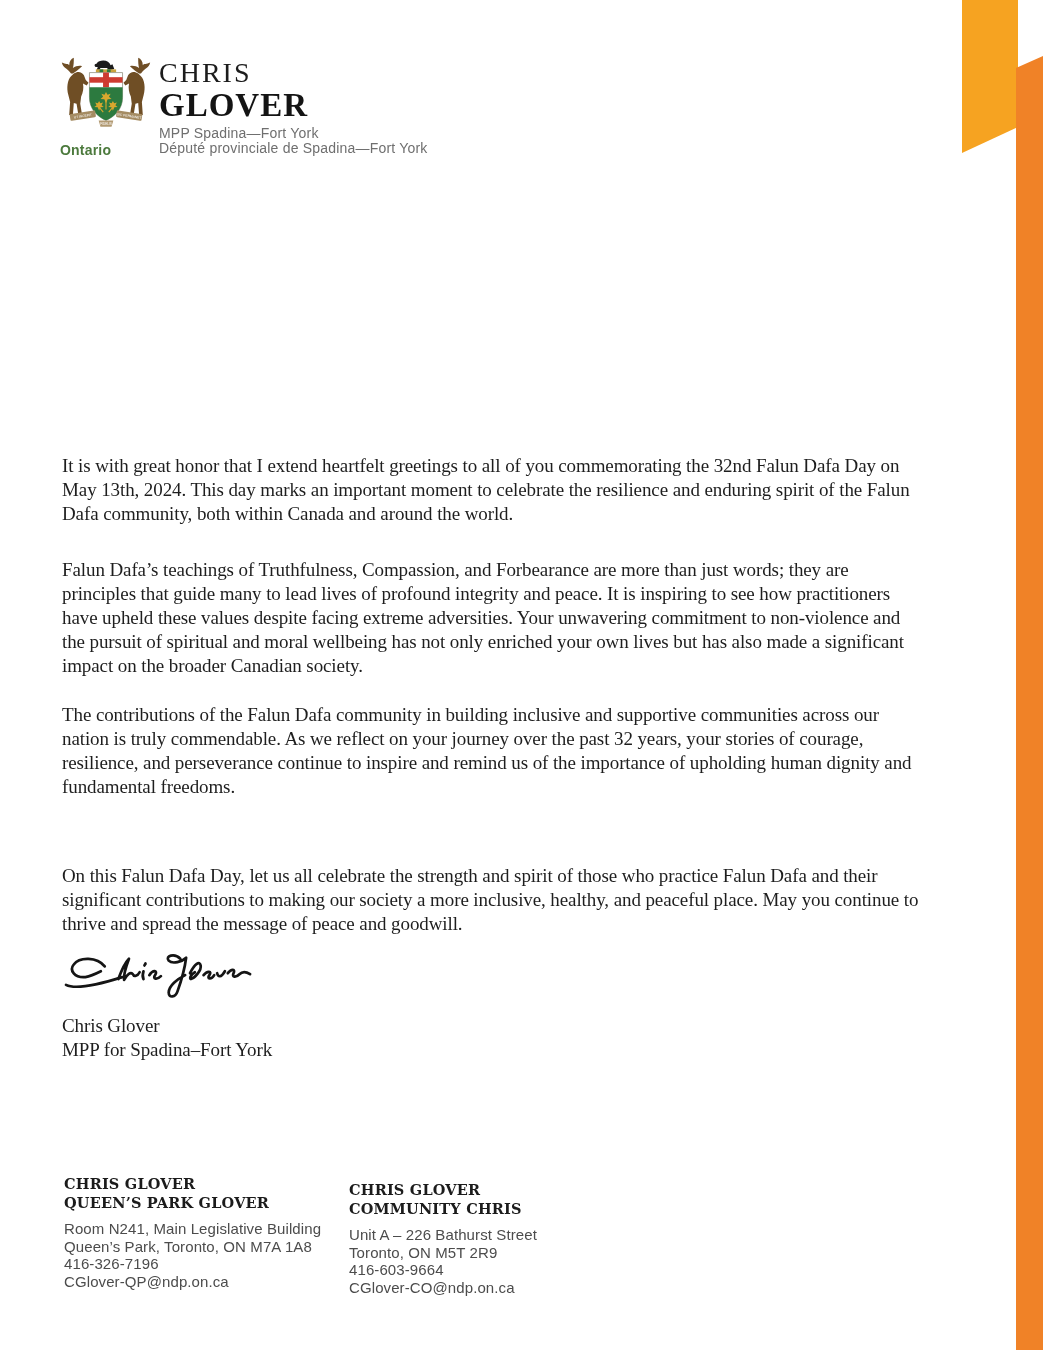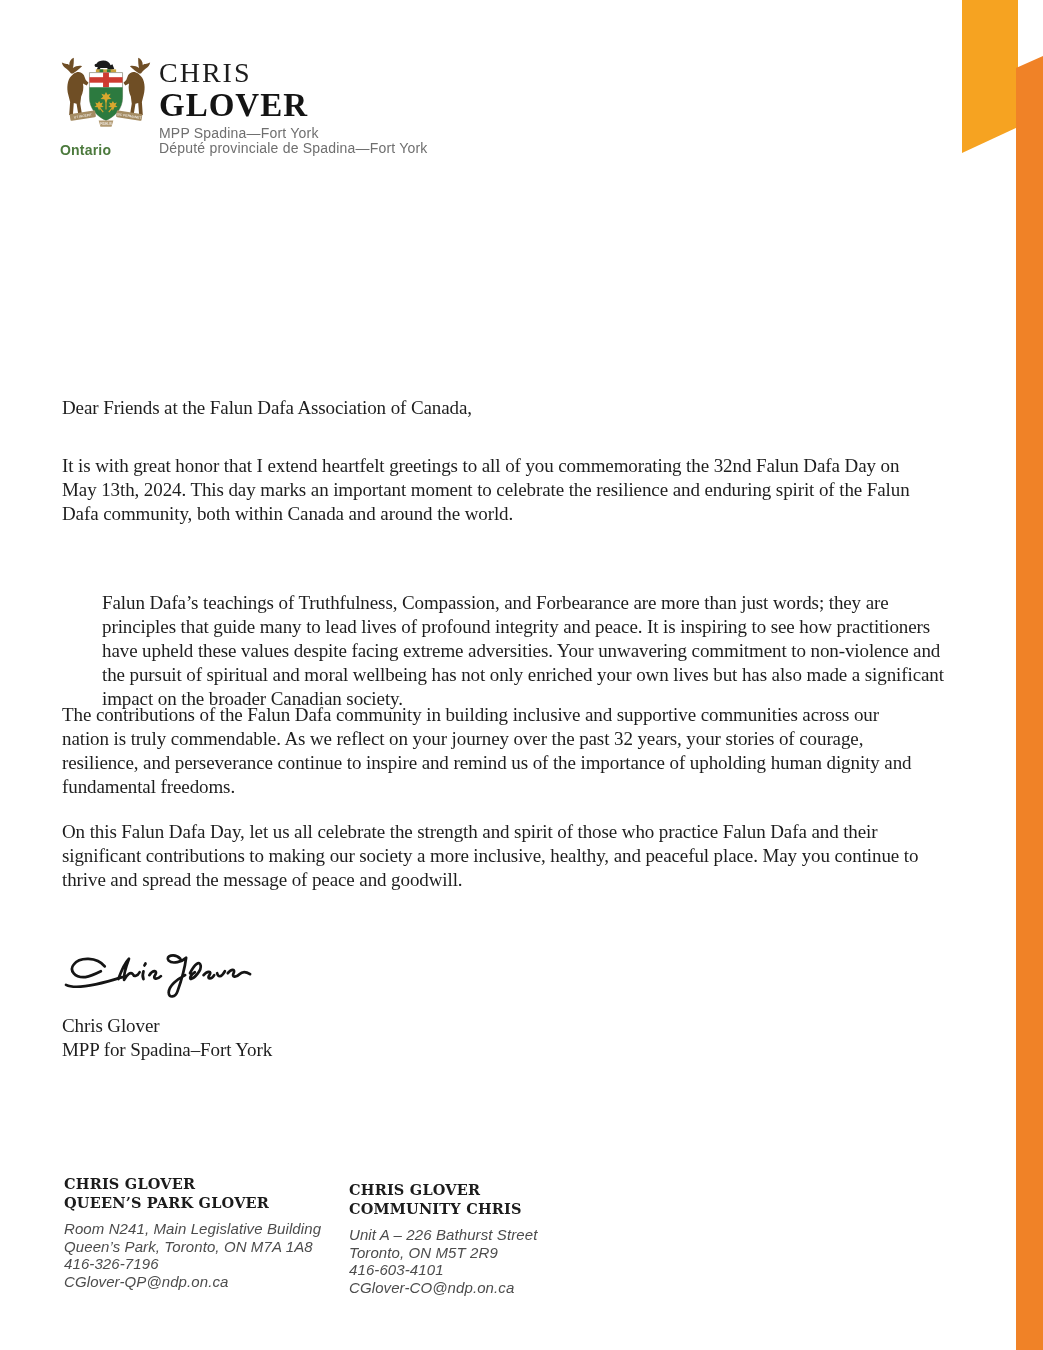--- a/index.html
+++ b/index.html
@@ -35,41 +35,41 @@
     font-family:"Liberation Sans", sans-serif; font-size:14px;
     color:#6f6f6f; line-height:15px; letter-spacing:.2px;
   }
   .sub-line.first { margin-top:4px; }
 
   
   .ltr { position:absolute; left:62px; width:862px; font-size:19px; line-height:24px; letter-spacing:-0.1px; margin:0; }
   .date-line   { top:277px; }
   .salutation  { top:396px; }
   .para-1 { top:454px;font-family:Liberation Serif, serif; }
-  .para-2 { top:591px;margin-left:40px; }
+  .para-2 { top:558px; }
   .para-3 { top:703px; }
-  .para-4 { top:820px; }
+  .para-4 { top:864px; }
   .closing { top:930px; left:66px; }
   .signature-svg { position:absolute; left:60px; top:949px; z-index:3; }
   .signer-name  { top:1014px; }
   .signer-title { top:1038px; }
 
   
   .office { position:absolute; }
   .office-1 { left:64px;  top:1174px; }
   .office-2 { left:349px; top:1180px; }
   .office-name {
     font-family:"DejaVu Serif", serif; font-weight:700; font-size:14.5px;
     line-height:19px; color:#1b1b1b; letter-spacing:.2px;
   }
   .office-lines {
     margin-top:8px; font-family:"Liberation Sans", sans-serif;
     font-size:15px; line-height:17.5px; color:#4c4c4c; letter-spacing:.1px;
   }
-  .office-lines div { white-space:nowrap;font-style:italic; }
+  .office-lines div { white-space:nowrap; }
 </style>
 </head>
 <body>
 
 <div class="page">
 
   <div class="orange-light"></div>
   <div class="orange-dark"></div>
 
   <div class="header">
@@ -114,21 +114,20 @@
       <div class="ontario-label">Ontario</div>
     </div>
     <div class="name-block">
       <div class="name-line1">CHRIS</div>
       <div class="name-line2">GLOVER</div>
       <div class="sub-line first">MPP Spadina—Fort York</div>
       <div class="sub-line">Député provinciale de Spadina—Fort York</div>
     </div>
   </div>
 
-  <p class="ltr salutation">Dear Friends at the Falun Dafa Association of Canada,</p>
   <p class="ltr para-1">It is with great honor that I extend heartfelt greetings to all of you commemorating the 32nd Falun Dafa Day on May 13th, 2024. This day marks an important moment to celebrate the resilience and enduring spirit of the Falun Dafa community, both within Canada and around the world.</p>
   <p class="ltr para-2">Falun Dafa’s teachings of Truthfulness, Compassion, and Forbearance are more than just words; they are principles that guide many to lead lives of profound integrity and peace. It is inspiring to see how practitioners have upheld these values despite facing extreme adversities. Your unwavering commitment to non-violence and the pursuit of spiritual and moral wellbeing has not only enriched your own lives but has also made a significant impact on the broader Canadian society.</p>
   <p class="ltr para-3">The contributions of the Falun Dafa community in building inclusive and supportive communities across our nation is truly commendable. As we reflect on your journey over the past 32 years, your stories of courage, resilience, and perseverance continue to inspire and remind us of the importance of upholding human dignity and fundamental freedoms.</p>
   <p class="ltr para-4">On this Falun Dafa Day, let us all celebrate the strength and spirit of those who practice Falun Dafa and their significant contributions to making our society a more inclusive, healthy, and peaceful place. May you continue to thrive and spread the message of peace and goodwill.</p>
 
   <svg class="signature-svg" width="198" height="62" viewBox="0 0 200 64" aria-hidden="true">
     <g fill="none" stroke="#151515" stroke-width="2.8" stroke-linecap="round" stroke-linejoin="round">
       <path d="M44,18 C36,8 18,8 12,16 C7,22 13,30 24,29 C30,28 36,25 40,23"></path>
       <path d="M4,37 C14,42 40,36 62,29"></path>
       <path d="M58,31 C62,20 66,13 69,10 C66,18 63,26 64,32 C67,26 71,23 73,26 C74,29 78,28 80,24"></path>
@@ -160,18 +159,18 @@
   </div>
 
   <div class="office office-2">
     <div class="office-name">
       <div>CHRIS GLOVER</div>
       <div>COMMUNITY CHRIS</div>
     </div>
     <div class="office-lines">
       <div>Unit A – 226 Bathurst Street</div>
       <div>Toronto, ON M5T 2R9</div>
-      <div>416-603-4101</div>
+      <div>416-603-9664</div>
       <div>CGlover-CO@ndp.on.ca</div>
     </div>
   </div>
 
 </div>
 
 </body></html>

